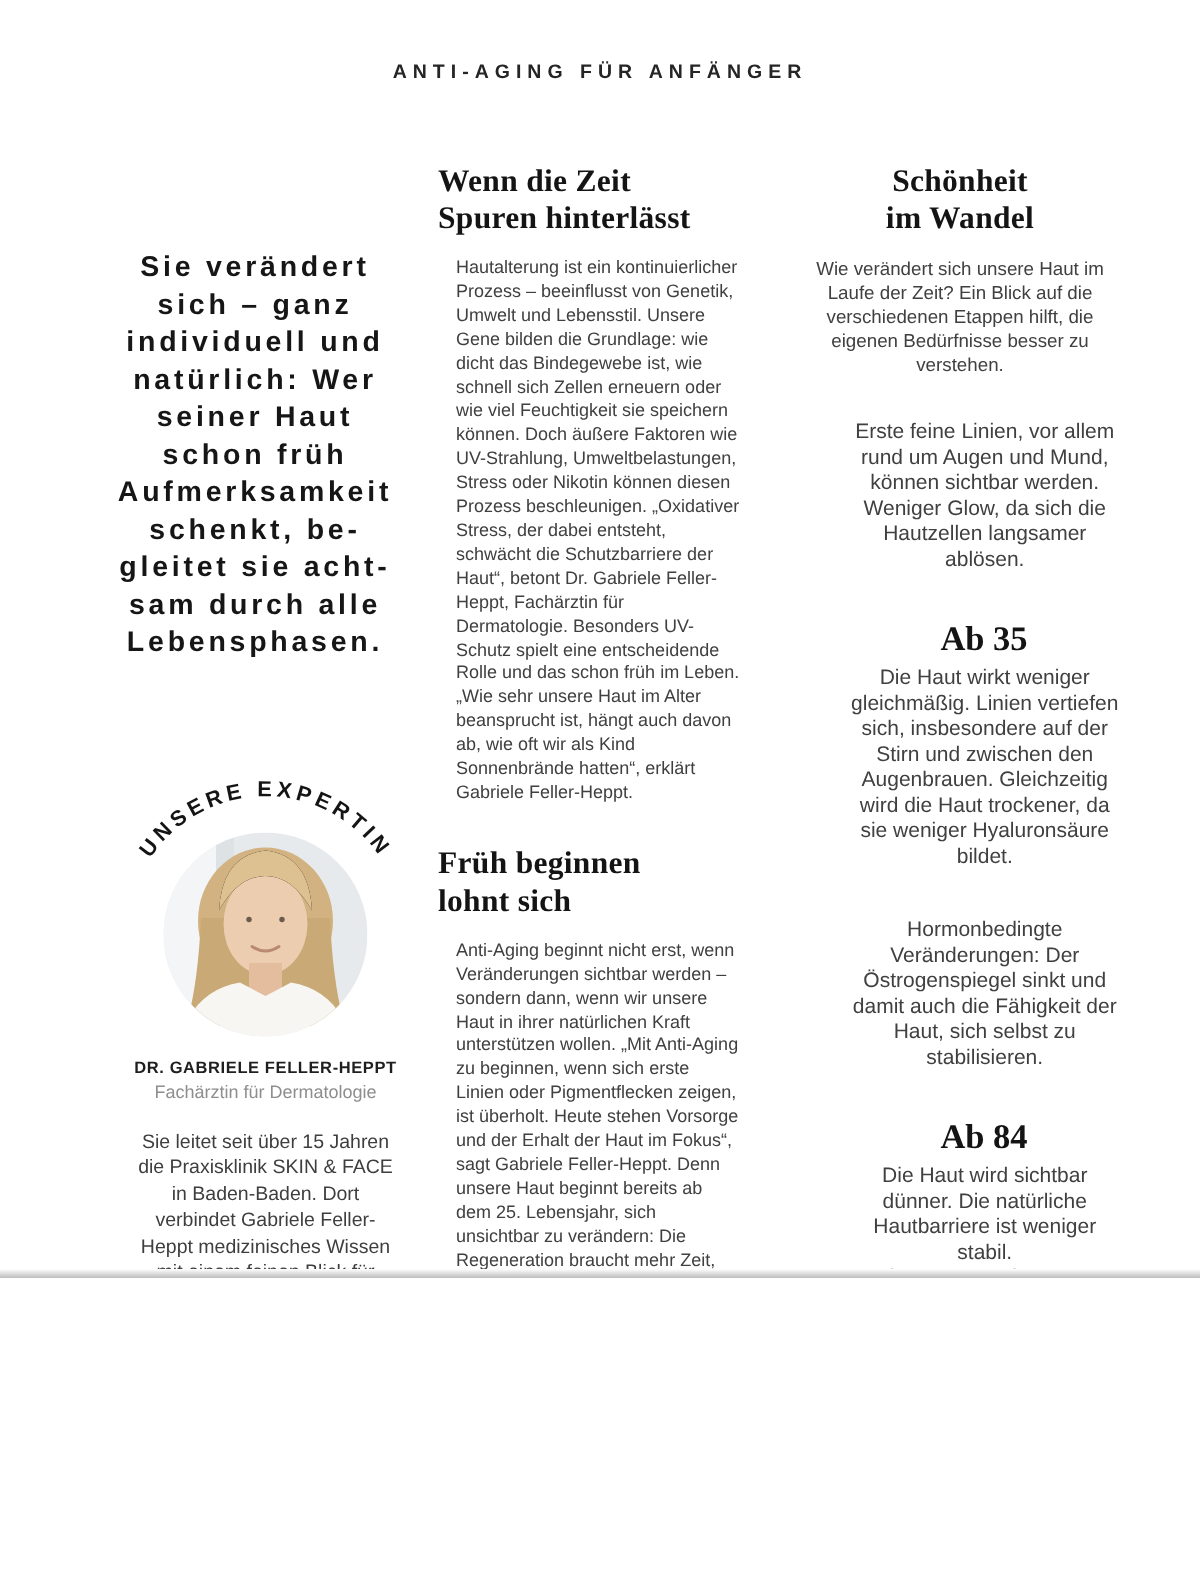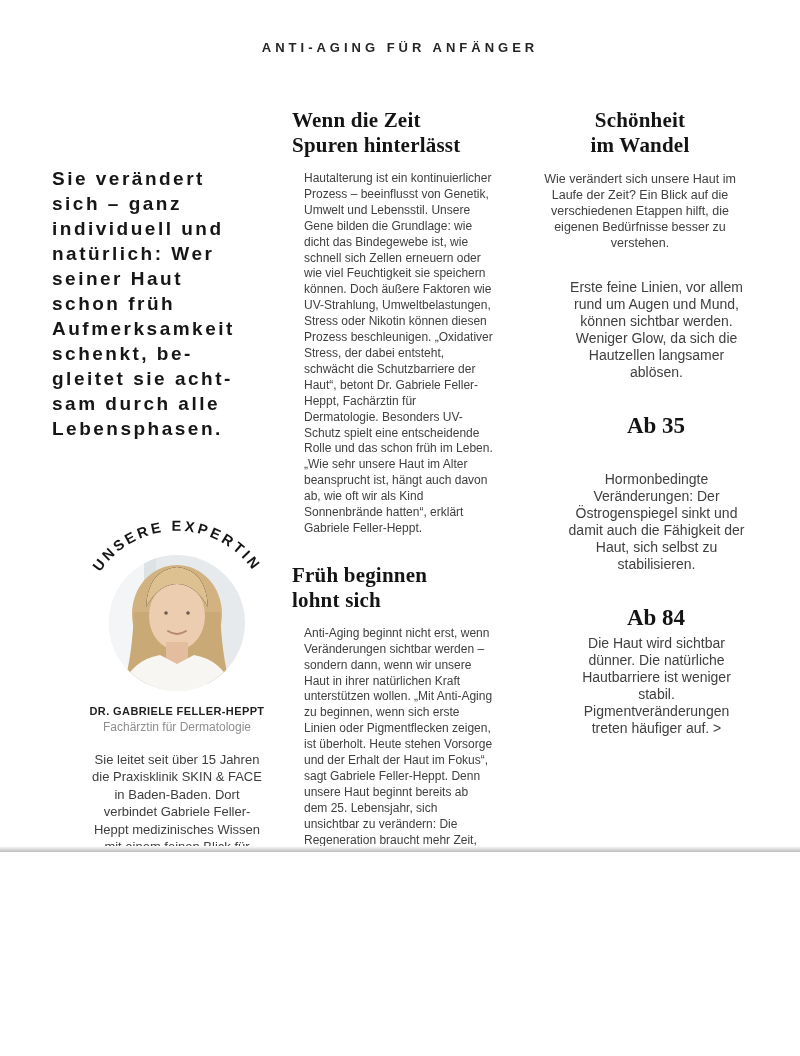--- a/index.html
+++ b/index.html
@@ -18,21 +18,21 @@
   
   .kicker{
     position:absolute;top:40px;left:0;right:0;
     text-align:center;
     font-size:13px;font-weight:700;letter-spacing:4px;
     color:#252525;
   }
   
   .pullquote{
     position:absolute;left:52px;top:166px;width:236px;
-    text-align:left;
+    text-align:center;
     font-size:19px;line-height:25px;letter-spacing:2.5px;
     font-weight:600;color:#161616;
     white-space:pre-line;
   }
   .expert{
     position:absolute;left:82px;top:512px;width:190px;
     text-align:center;
   }
   .arc-text{
     font-size:14.5px;font-weight:600;letter-spacing:3px;
@@ -172,20 +172,21 @@
   <div class="col-right">
     <h2 class="serif">Schönheit
 im Wandel</h2>
     <p class="intro-text">Wie verändert sich unsere Haut im Laufe der Zeit? Ein Blick auf die verschiedenen Etappen hilft, die eigenen Bedürfnisse besser zu verstehen.</p>
     <div class="stages">
       <div class="stage">
         <p class="stage-text">Erste feine Linien, vor allem rund um Augen und Mund, können sichtbar werden. Weniger Glow, da sich die Hautzellen langsamer ablösen.</p>
       </div>
       <div class="stage">
         <h3 class="stage-age">Ab 35</h3>
+        <p class="stage-text">Die Haut wirkt weniger gleichmäßig. Linien vertiefen sich, insbesondere auf der Stirn und zwischen den Augenbrauen. Gleichzeitig wird die Haut trockener, da sie weniger Hyaluronsäure bildet.</p>
       </div>
       <div class="stage">
         <p class="stage-text">Hormonbedingte Veränderungen: Der Östrogenspiegel sinkt und damit auch die Fähigkeit der Haut, sich selbst zu stabilisieren.</p>
       </div>
       <div class="stage">
         <h3 class="stage-age">Ab 84</h3>
         <p class="stage-text">Die Haut wird sichtbar dünner. Die natürliche Hautbarriere ist weniger stabil. Pigmentveränderungen treten häufiger auf. &gt;</p>
       </div>
     </div>
   </div>

